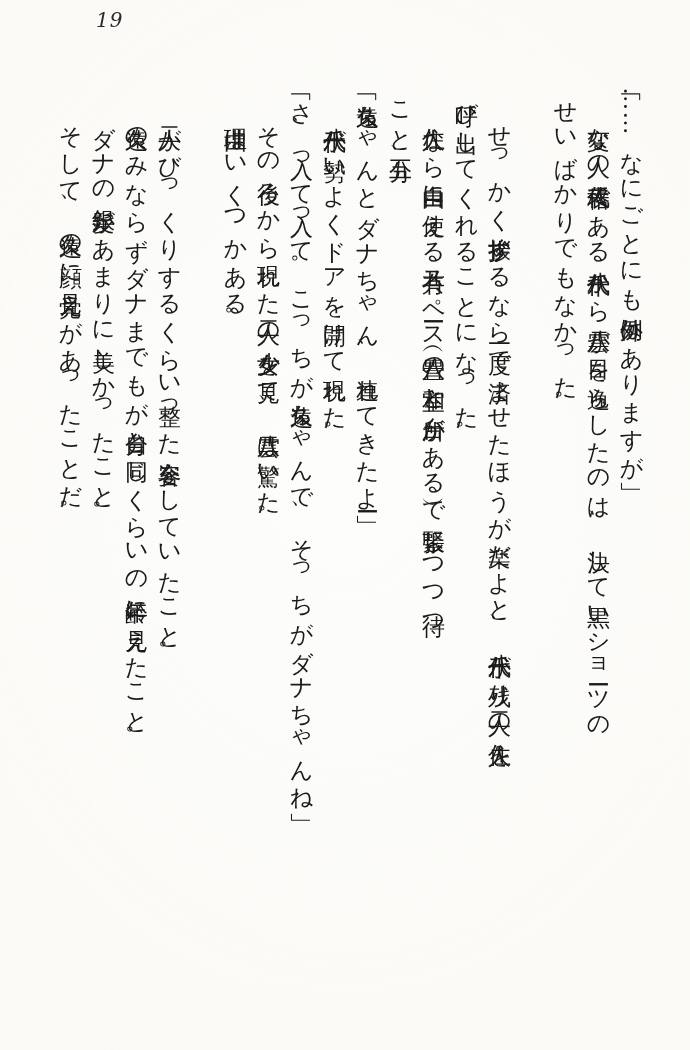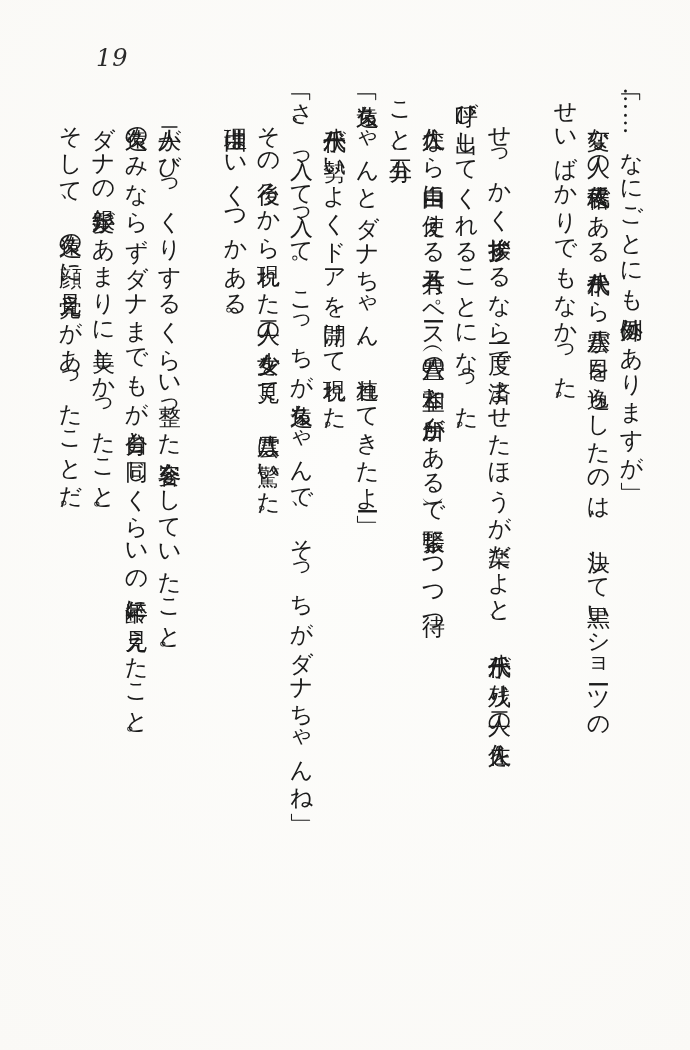--- a/index.html
+++ b/index.html
@@ -14,24 +14,23 @@
     background: #fbfaf7;
     background-image:
       radial-gradient(ellipse 120% 100% at 50% 45%, #fdfdfb 0%, #faf9f6 70%, #f3f2ee 100%);
   }
   .page-number {
     position: absolute;
     top: 8px;
     left: 96px;
     font-family: "DejaVu Serif", "Liberation Serif", serif;
     font-style: italic;
-    font-size: 24px;
+    font-size: 20px;
     color: #2a2a2a;
     letter-spacing: 1px;
-    margin-top: 36px;
   }
   .text-block {
     position: absolute;
     top: 86px;
     right: 42px;
     height: 930px;
     writing-mode: vertical-rl;
     text-orientation: mixed;
     font-family: "DejaVu Serif", "Liberation Serif", serif;
     font-size: 23px;

